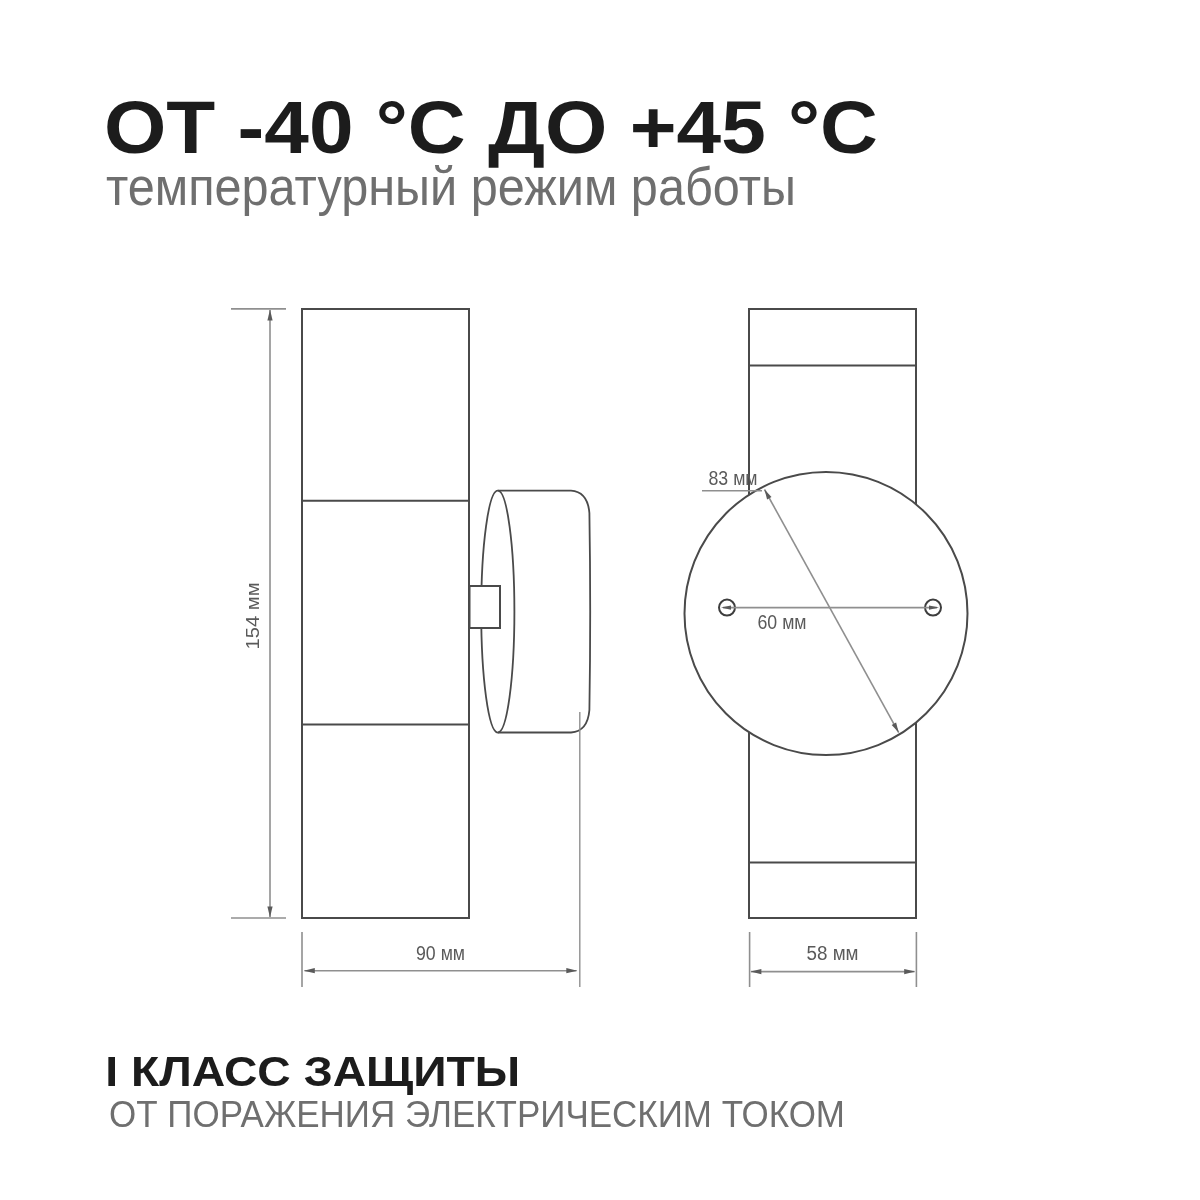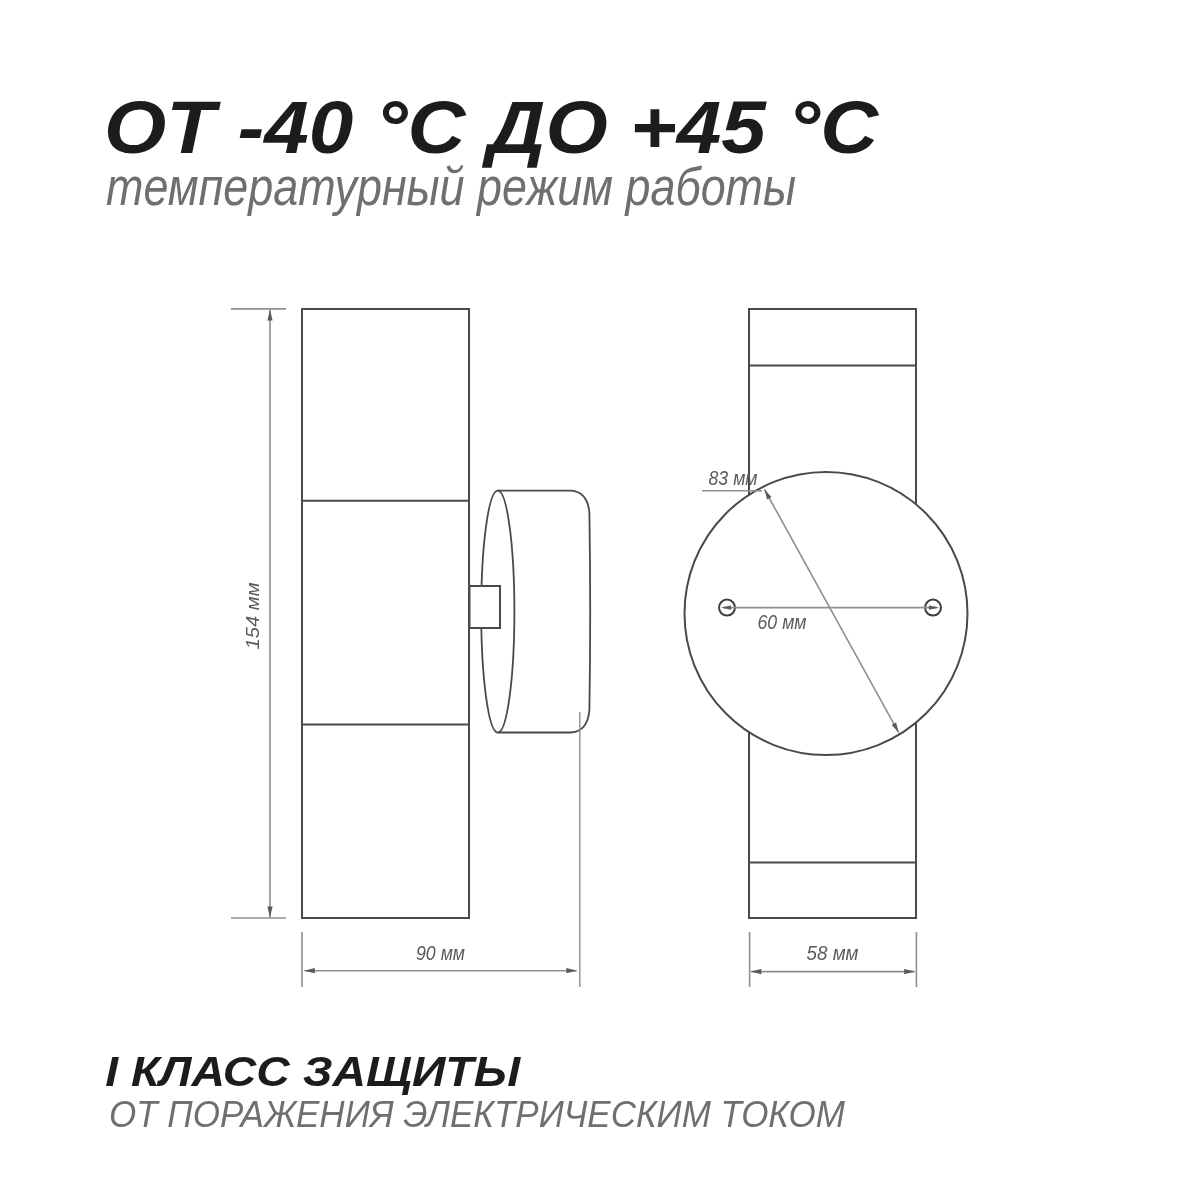--- a/index.html
+++ b/index.html
@@ -1,17 +1,17 @@
 <!DOCTYPE html>
 <html><head>
 <meta charset="utf-8">
 <style>
   html,body{margin:0;padding:0;background:#ffffff;}
   .page{position:relative;width:1200px;height:1200px;background:#f9a8d4;overflow:hidden;
-        font-family:"Liberation Sans", sans-serif;font-style:italic;}
+        font-family:"Liberation Sans", sans-serif;}
   svg text{font-family:"Liberation Sans", sans-serif;}
 </style>
 </head>
 <body>
 <div class="page">
 <svg width="1200" height="1200" viewBox="0 0 1200 1200" xmlns="http://www.w3.org/2000/svg">
 
   <rect x="0" y="0" width="1200" height="1200" fill="#ffffff"></rect>
 
   <text x="104" y="153.2" font-size="74" font-weight="bold" fill="#1c1c1c" textLength="774" lengthAdjust="spacingAndGlyphs">ОТ -40 °C ДО +45 °C</text>

